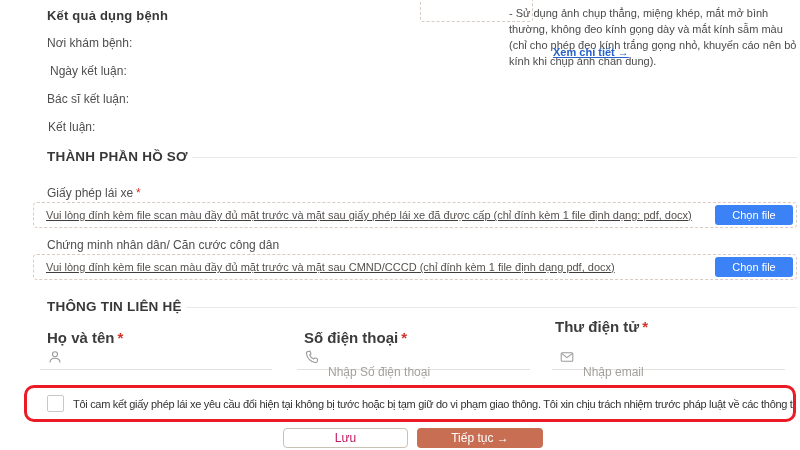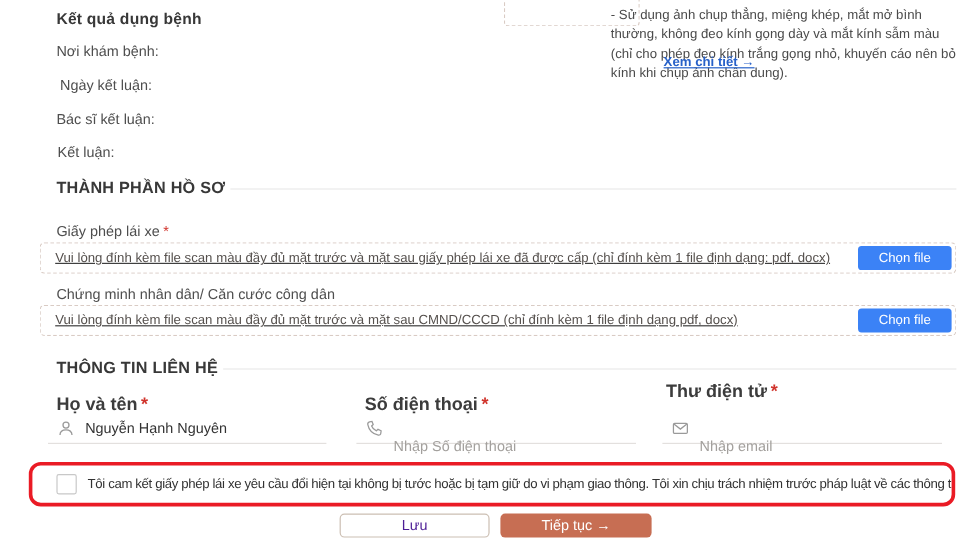--- a/index.html
+++ b/index.html
@@ -40,21 +40,21 @@
   }
   .commit-check{
     width:15px;height:15px;border:1px solid #c8c8c8;border-radius:2px;background:#fff;
     margin-left:20px;flex:0 0 auto;cursor:pointer;
   }
   .commit-text{
     font-size:11px;color:#323232;margin-left:9px;white-space:nowrap;letter-spacing:-0.3px;overflow:hidden;
   }
   .btn-save{
     left:283px;top:428px;width:125px;height:20px;box-sizing:border-box;
-    background:#fff;border:1px solid #ccbfb3;border-radius:4px;color:#4c1d95;
+    background:#fff;border:1px solid #ccbfb3;border-radius:4px;color:#be185d;
     font-size:12px;font-family:inherit;display:flex;align-items:center;justify-content:center;cursor:pointer;
   }
   .btn-continue{
     left:417px;top:428px;width:126px;height:20px;box-sizing:border-box;
     background:#c76e53;border:none;border-radius:4px;color:#ffffff;
     font-size:12px;font-family:inherit;display:flex;align-items:center;justify-content:center;cursor:pointer;
   }
   .logo{left:10px;top:420px;display:flex;align-items:flex-end;}
   .logo-block{
     width:16px;height:17px;border-radius:3px;margin-right:1px;transform:skewX(-6deg);
@@ -104,21 +104,20 @@
 <div class="abs divline" style="left:186px;top:307px;width:611px;"></div>
 
 <div class="abs field-label" style="left:47px;top:329px;">
   <span>Họ và tên</span><span class="req">*</span>
 </div>
 <div class="abs field-input" style="left:40px;top:345px;width:232px;">
   <svg class="field-icon" viewBox="0 0 14 14">
     <circle cx="7" cy="4.2" r="2.5" fill="none" stroke="#9a9a9a" stroke-width="1.1"></circle>
     <path d="M2 12.5 C2 9.6 4.2 8.2 7 8.2 C9.8 8.2 12 9.6 12 12.5" fill="none" stroke="#9a9a9a" stroke-width="1.1"></path>
   </svg>
-  <span class="field-value">Nguyễn Hạnh Nguyên</span>
 </div>
 
 <div class="abs field-label" style="left:304px;top:329px;">
   <span>Số điện thoại</span><span class="req">*</span>
 </div>
 <div class="abs field-input" style="left:297px;top:345px;width:233px;">
   <svg class="field-icon" viewBox="0 0 14 14">
     <path d="M3 1.5 L5 1.2 L6 3.8 L4.7 5 C5.3 6.7 6.8 8.3 8.7 9 L10 7.8 L12.6 9 L12.3 11.2 C12.2 12.2 11.3 12.8 10.3 12.6 C5.8 11.7 2.4 8.2 1.5 3.8 C1.3 2.7 2 1.7 3 1.5 Z" fill="none" stroke="#9a9a9a" stroke-width="1.05"></path>
   </svg>
   <span class="field-placeholder">Nhập Số điện thoại</span>

